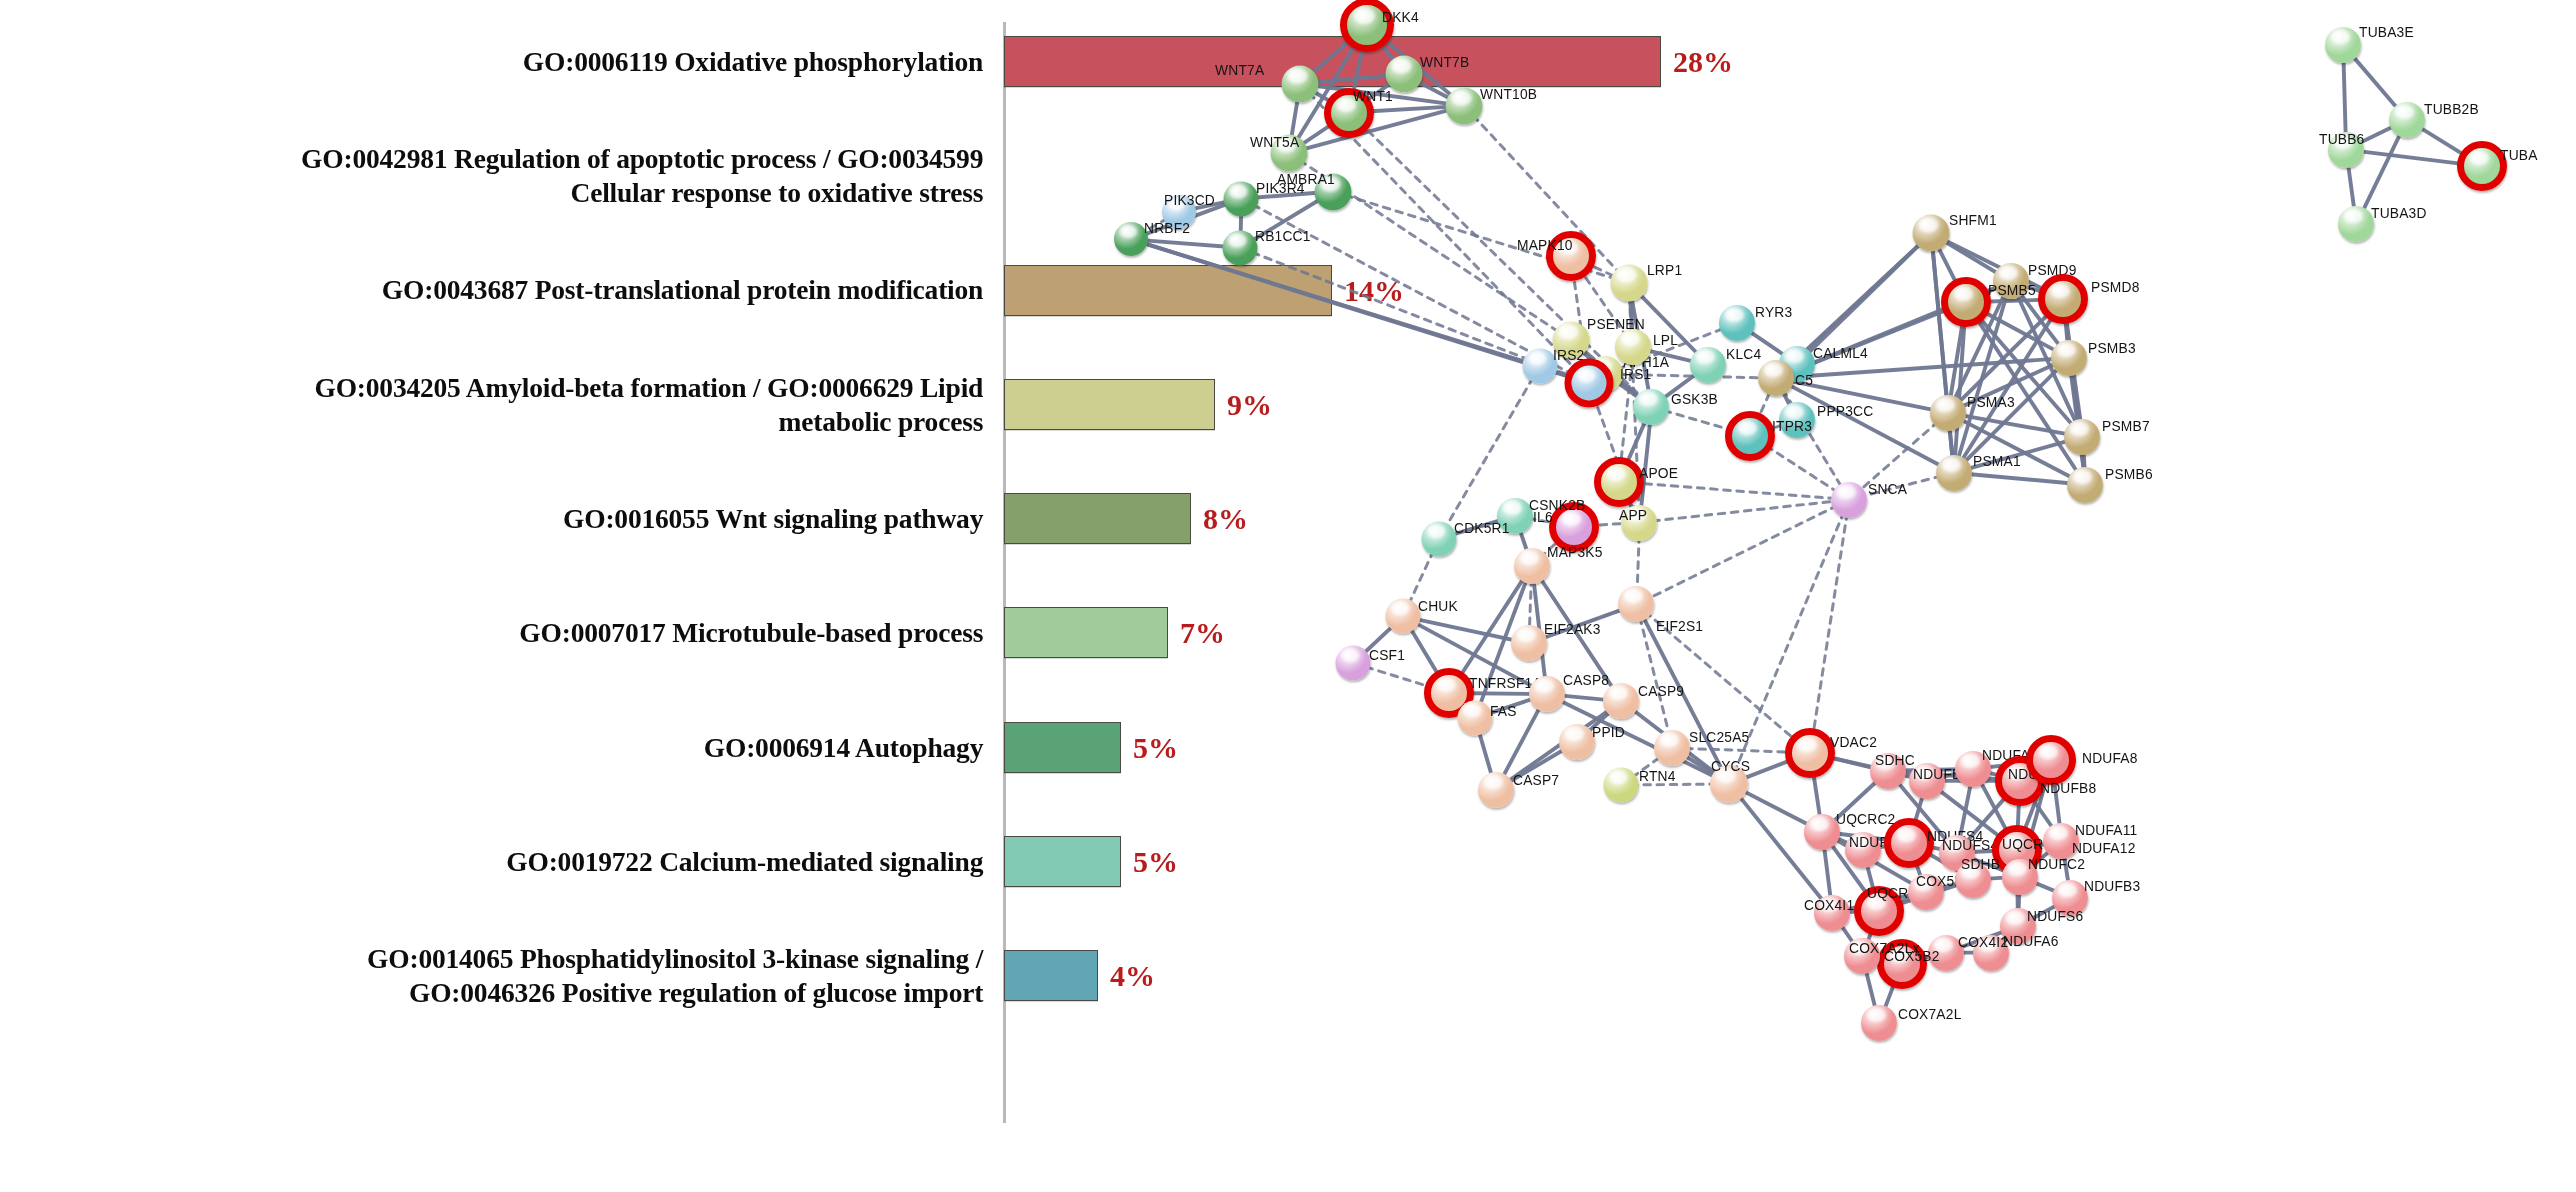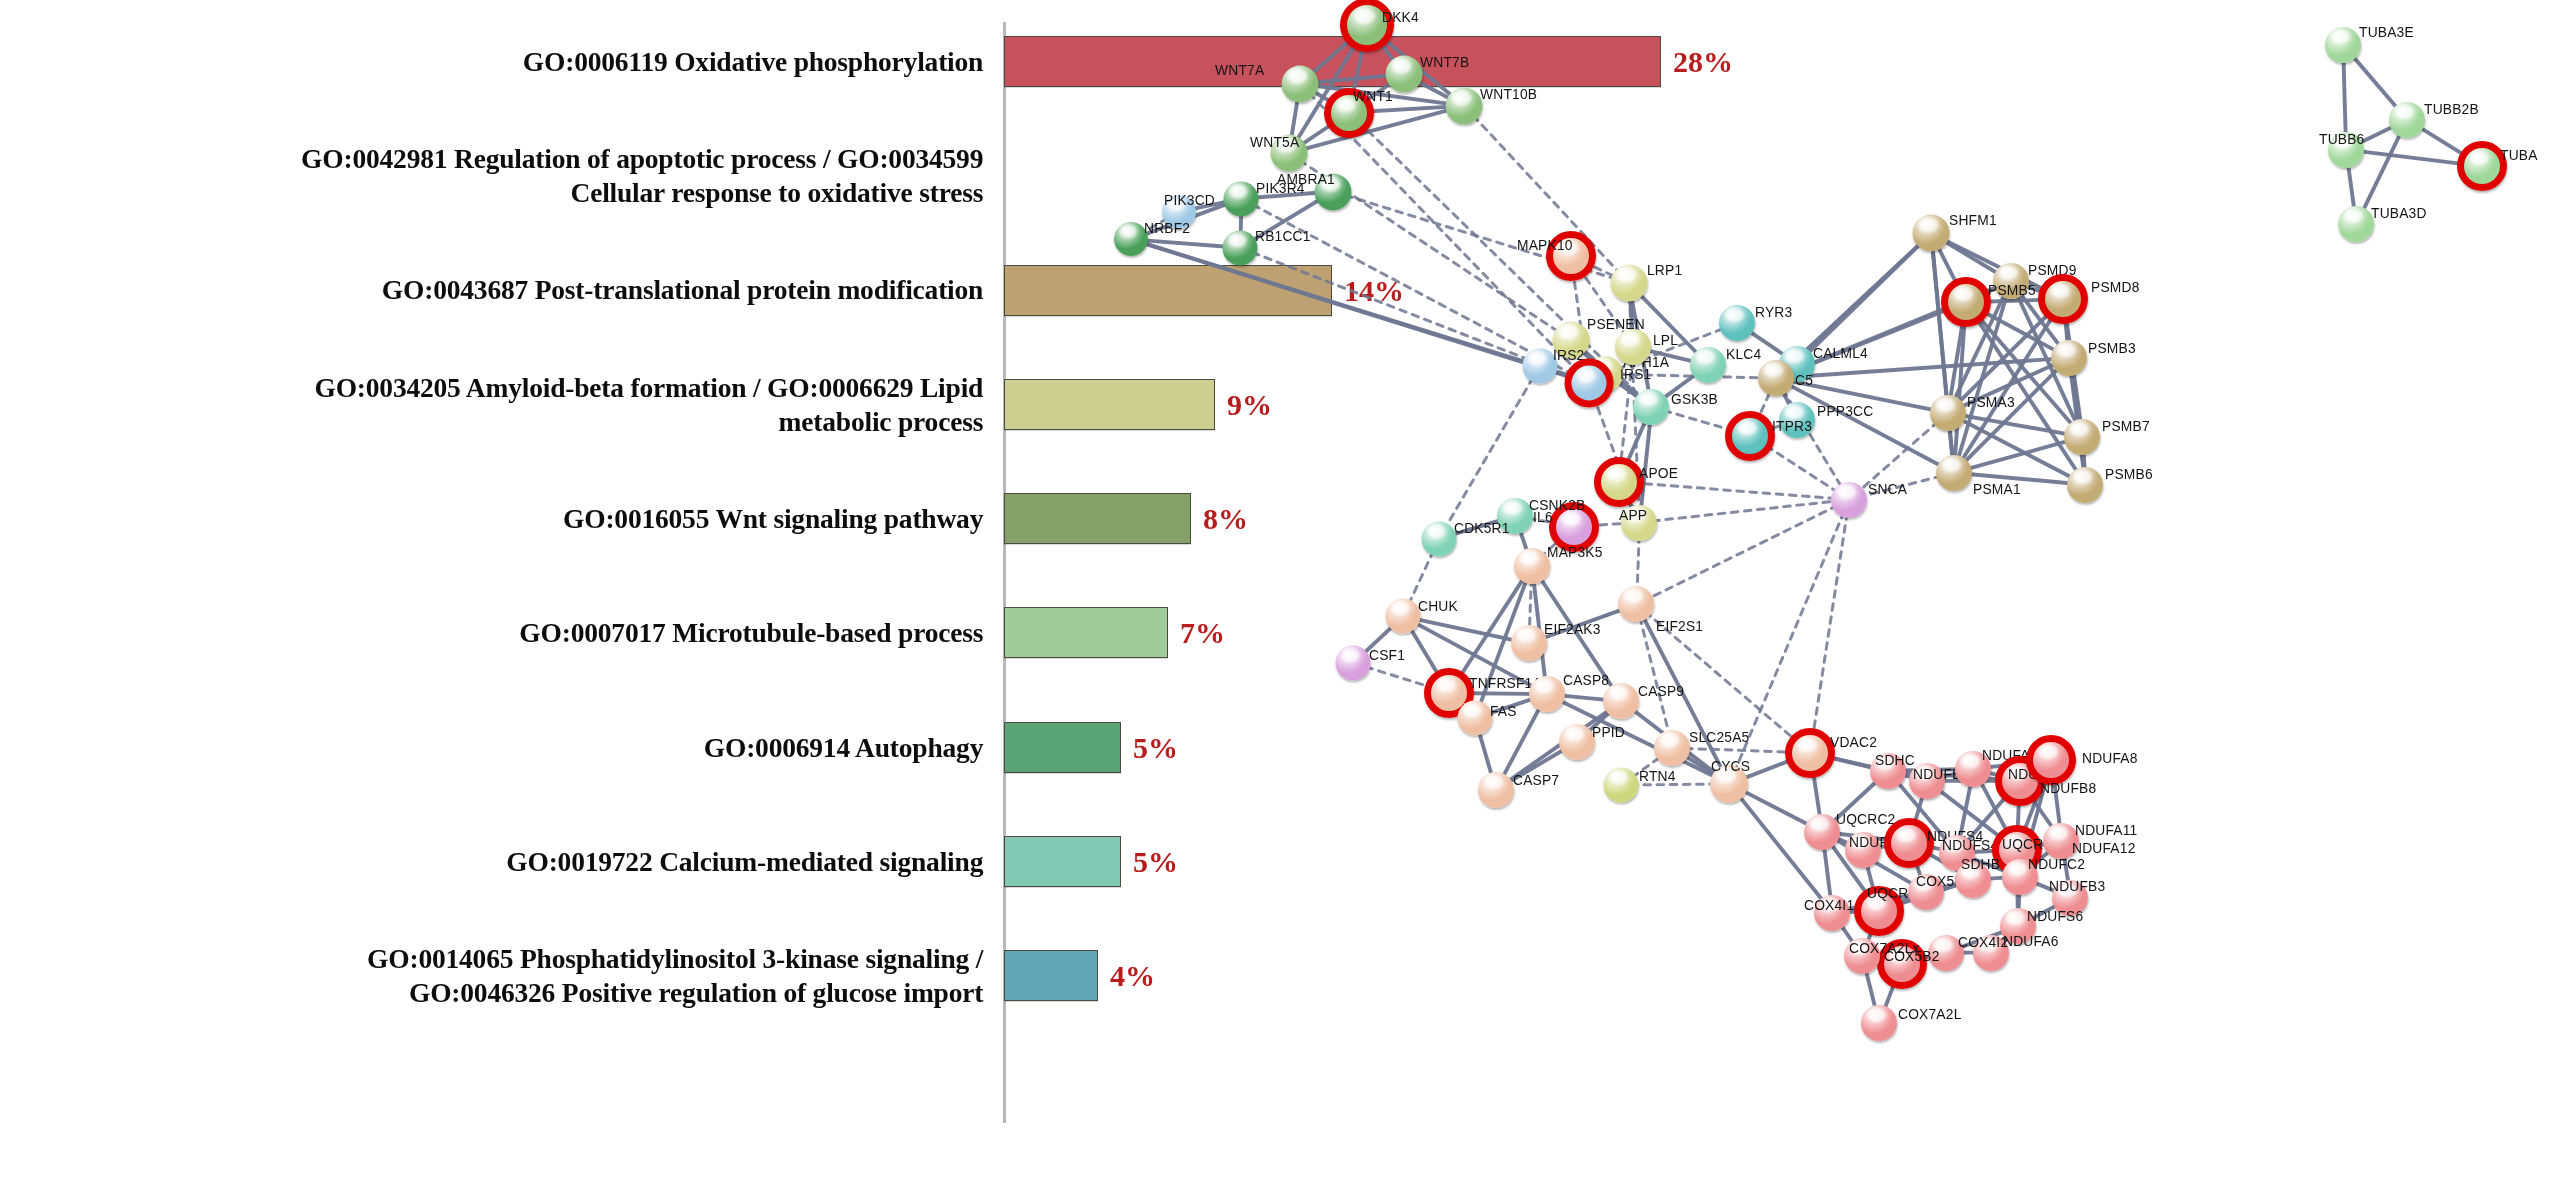--- a/index.html
+++ b/index.html
@@ -440,21 +440,21 @@
           <div class="sheen"></div>
         </div>
         <div class="nlabel" style="left: 1071px; top: 341px;">PSMB3</div>
         <div class="node" title="PSMA3" style="left: 931px; top: 413px; width: 36px; height: 36px; background: radial-gradient(circle at 35% 25%, rgb(255, 255, 255) 0%, rgb(195, 171, 116) 55%, rgb(195, 171, 116) 100%);">
           <div class="sheen"></div>
         </div>
         <div class="nlabel" style="left: 950px; top: 395px;">PSMA3</div>
         <div class="node" title="PSMA1" style="left: 937px; top: 473px; width: 36px; height: 36px; background: radial-gradient(circle at 35% 25%, rgb(255, 255, 255) 0%, rgb(195, 171, 116) 55%, rgb(195, 171, 116) 100%);">
           <div class="sheen"></div>
         </div>
-        <div class="nlabel" style="left: 956px; top: 454px; margin-top: 28px;">PSMA1</div>
+        <div class="nlabel" style="left: 956px; top: 454px;">PSMA1</div>
         <div class="node" title="PSMB7" style="left: 1065px; top: 437px; width: 36px; height: 36px; background: radial-gradient(circle at 35% 25%, rgb(255, 255, 255) 0%, rgb(195, 171, 116) 55%, rgb(195, 171, 116) 100%);">
           <div class="sheen"></div>
         </div>
         <div class="nlabel" style="left: 1085px; top: 419px;">PSMB7</div>
         <div class="node" title="PSMB6" style="left: 1068px; top: 485px; width: 36px; height: 36px; background: radial-gradient(circle at 35% 25%, rgb(255, 255, 255) 0%, rgb(195, 171, 116) 55%, rgb(195, 171, 116) 100%);">
           <div class="sheen"></div>
         </div>
         <div class="nlabel" style="left: 1088px; top: 467px;">PSMB6</div>
         <div class="node" title="PPP3CC" style="left: 780px; top: 420px; width: 36px; height: 36px; background: radial-gradient(circle at 35% 25%, rgb(255, 255, 255) 0%, rgb(95, 193, 189) 55%, rgb(95, 193, 189) 100%);">
           <div class="sheen"></div>
@@ -610,21 +610,21 @@
           <div class="sheen"></div>
         </div>
         <div class="nlabel" style="left: 944px; top: 857px;">SDHB</div>
         <div class="node" title="NDUFC2" style="left: 1003px; top: 877px; width: 36px; height: 36px; background: radial-gradient(circle at 35% 25%, rgb(255, 255, 255) 0%, rgb(239, 142, 146) 55%, rgb(239, 142, 146) 100%);">
           <div class="sheen"></div>
         </div>
         <div class="nlabel" style="left: 1011px; top: 857px;">NDUFC2</div>
         <div class="node" title="NDUFB3" style="left: 1053px; top: 898px; width: 36px; height: 36px; background: radial-gradient(circle at 35% 25%, rgb(255, 255, 255) 0%, rgb(239, 142, 146) 55%, rgb(239, 142, 146) 100%);">
           <div class="sheen"></div>
         </div>
-        <div class="nlabel" style="left: 1032px; top: 879px;">NDUFB3</div>
+        <div class="nlabel" style="left: 1067px; top: 879px;">NDUFB3</div>
         <div class="node" title="NDUFS6" style="left: 1001px; top: 926px; width: 36px; height: 36px; background: radial-gradient(circle at 35% 25%, rgb(255, 255, 255) 0%, rgb(239, 142, 146) 55%, rgb(239, 142, 146) 100%);">
           <div class="sheen"></div>
         </div>
         <div class="nlabel" style="left: 1010px; top: 909px;">NDUFS6</div>
         <div class="node" title="NDUFA6" style="left: 974px; top: 953px; width: 36px; height: 36px; background: radial-gradient(circle at 35% 25%, rgb(255, 255, 255) 0%, rgb(239, 142, 146) 55%, rgb(239, 142, 146) 100%);">
           <div class="sheen"></div>
         </div>
         <div class="nlabel" style="left: 986px; top: 934px;">NDUFA6</div>
         <div class="node" title="COX4I2" style="left: 929px; top: 953px; width: 36px; height: 36px; background: radial-gradient(circle at 35% 25%, rgb(255, 255, 255) 0%, rgb(239, 142, 146) 55%, rgb(239, 142, 146) 100%);">
           <div class="sheen"></div>

